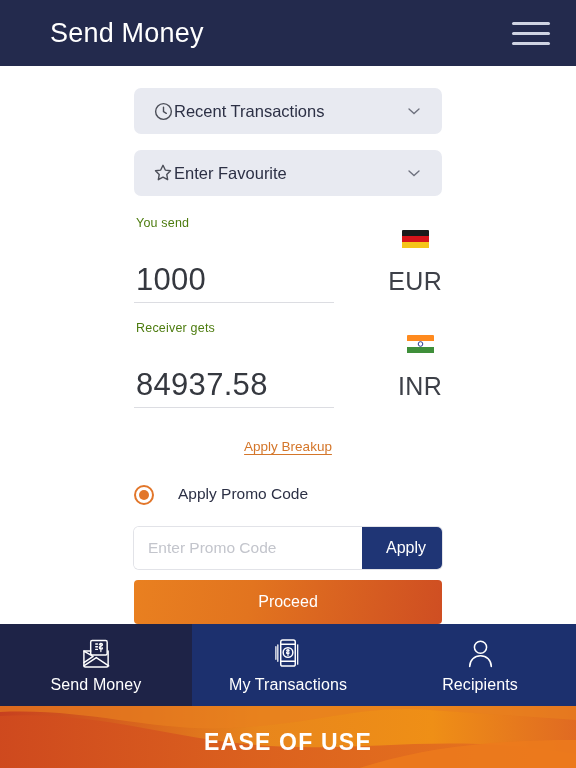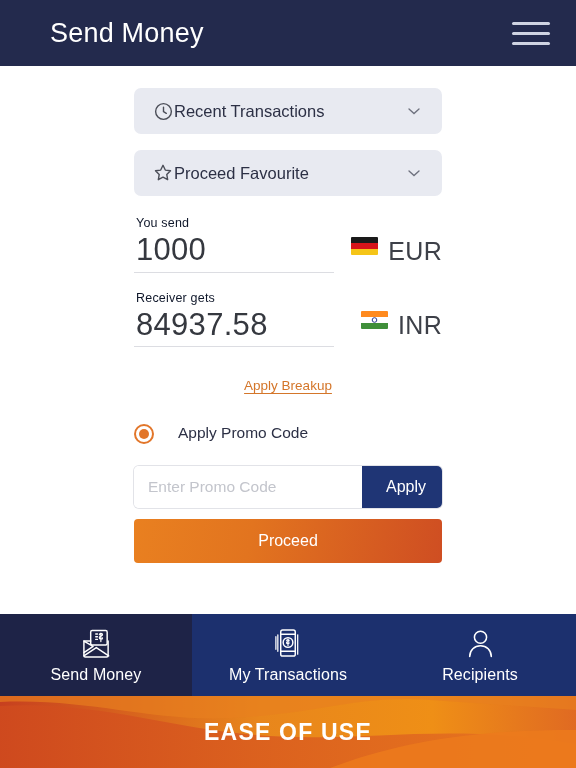--- a/index.html
+++ b/index.html
@@ -31,33 +31,33 @@
     cursor:pointer;
   }
   .pill .ico { width:22px; height:22px; flex:0 0 22px; display:flex; align-items:center; justify-content:center; }
   .pill .ico svg { display:block; }
   .pill-label { flex:1 1 auto; font-size:16.5px; color:#2c3045; }
   .chev { width:20px; height:20px; flex:0 0 20px; }
 
   
   .amount-block { width:308px; margin:0 auto; }
   .amount-row { position:relative; padding-top:4px; }
-  .amt-label { font-size:12.5px; color:#0f172a; padding-left:2px; letter-spacing:.2px; }
+  .amt-label { font-size:12.5px; color:#4d7c0f; padding-left:2px; letter-spacing:.2px; }
   .amt-line { display:flex; align-items:flex-end; justify-content:space-between; }
   .amt-left { width:202px; }
   .amt-value {
     font-size:31px; color:#35383f; font-weight:400;
     line-height:1.28; padding-left:2px; letter-spacing:.3px;
     border:0; outline:none; background:transparent; width:100%;
     font-family:"Liberation Sans", sans-serif;
   }
   .amt-underline { width:200px; height:1px; background:#dcdde2; margin-top:2px; }
   .cur {
-    display:flex; gap:10px;
-    padding-bottom:7px; cursor:pointer;
+    display:flex; align-items:center; gap:10px;
+    padding-bottom:7px; cursor:pointer;flex-direction:column;
   }
   .flag { width:27px; height:18px; flex:0 0 27px; border-radius:1px; overflow:hidden; display:block; }
   .cur-code { font-size:25px; color:#3d4048; letter-spacing:.3px; }
 
   .rate-wrap { text-align:center; margin-top:22px; }
   .rate { font-size:13.5px; color:#4a4d57; letter-spacing:.1px; }
   .breakup {
     display:inline-block; margin-top:9px;
     font-size:13.5px; color:#d4762a; text-decoration:underline;
     text-underline-offset:3px; cursor:pointer;
@@ -150,21 +150,21 @@
         </svg>
       </span>
     </div>
 
     <div class="pill">
       <span class="ico">
         <svg width="22" height="22" viewBox="0 0 24 24" fill="none" stroke="#4a4d57" stroke-width="1.5" stroke-linejoin="round">
           <path d="M12 3.6l2.5 5.2 5.7.8-4.1 4 1 5.7-5.1-2.7-5.1 2.7 1-5.7-4.1-4 5.7-.8z"></path>
         </svg>
       </span>
-      <span class="pill-label">Proceed Favourite</span>
+      <span class="pill-label">Enter Favourite</span>
       <span class="chev">
         <svg width="20" height="20" viewBox="0 0 24 24" fill="none" stroke="#6e717e" stroke-width="1.6" stroke-linecap="round">
           <path d="M6 9.5l6 5.5 6-5.5"></path>
         </svg>
       </span>
     </div>
 
     <div class="amount-block">
 
       <div class="amount-row">

